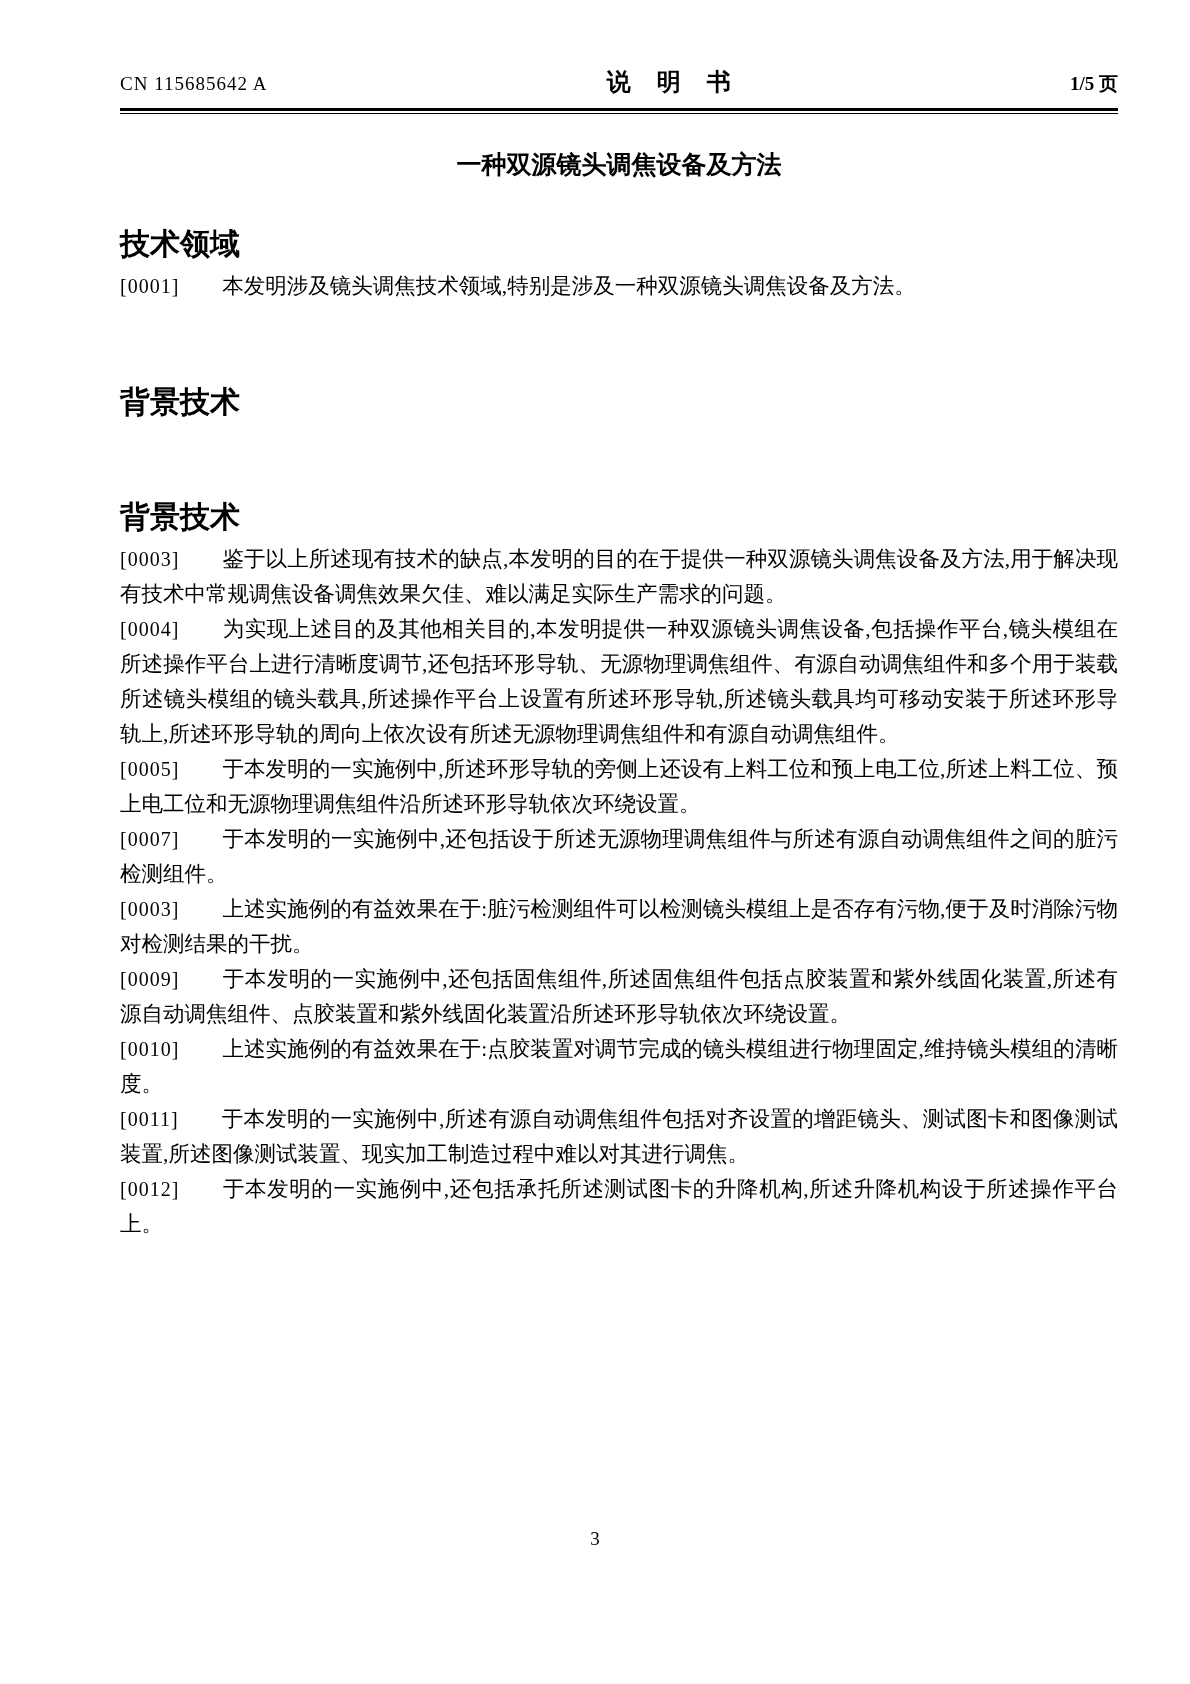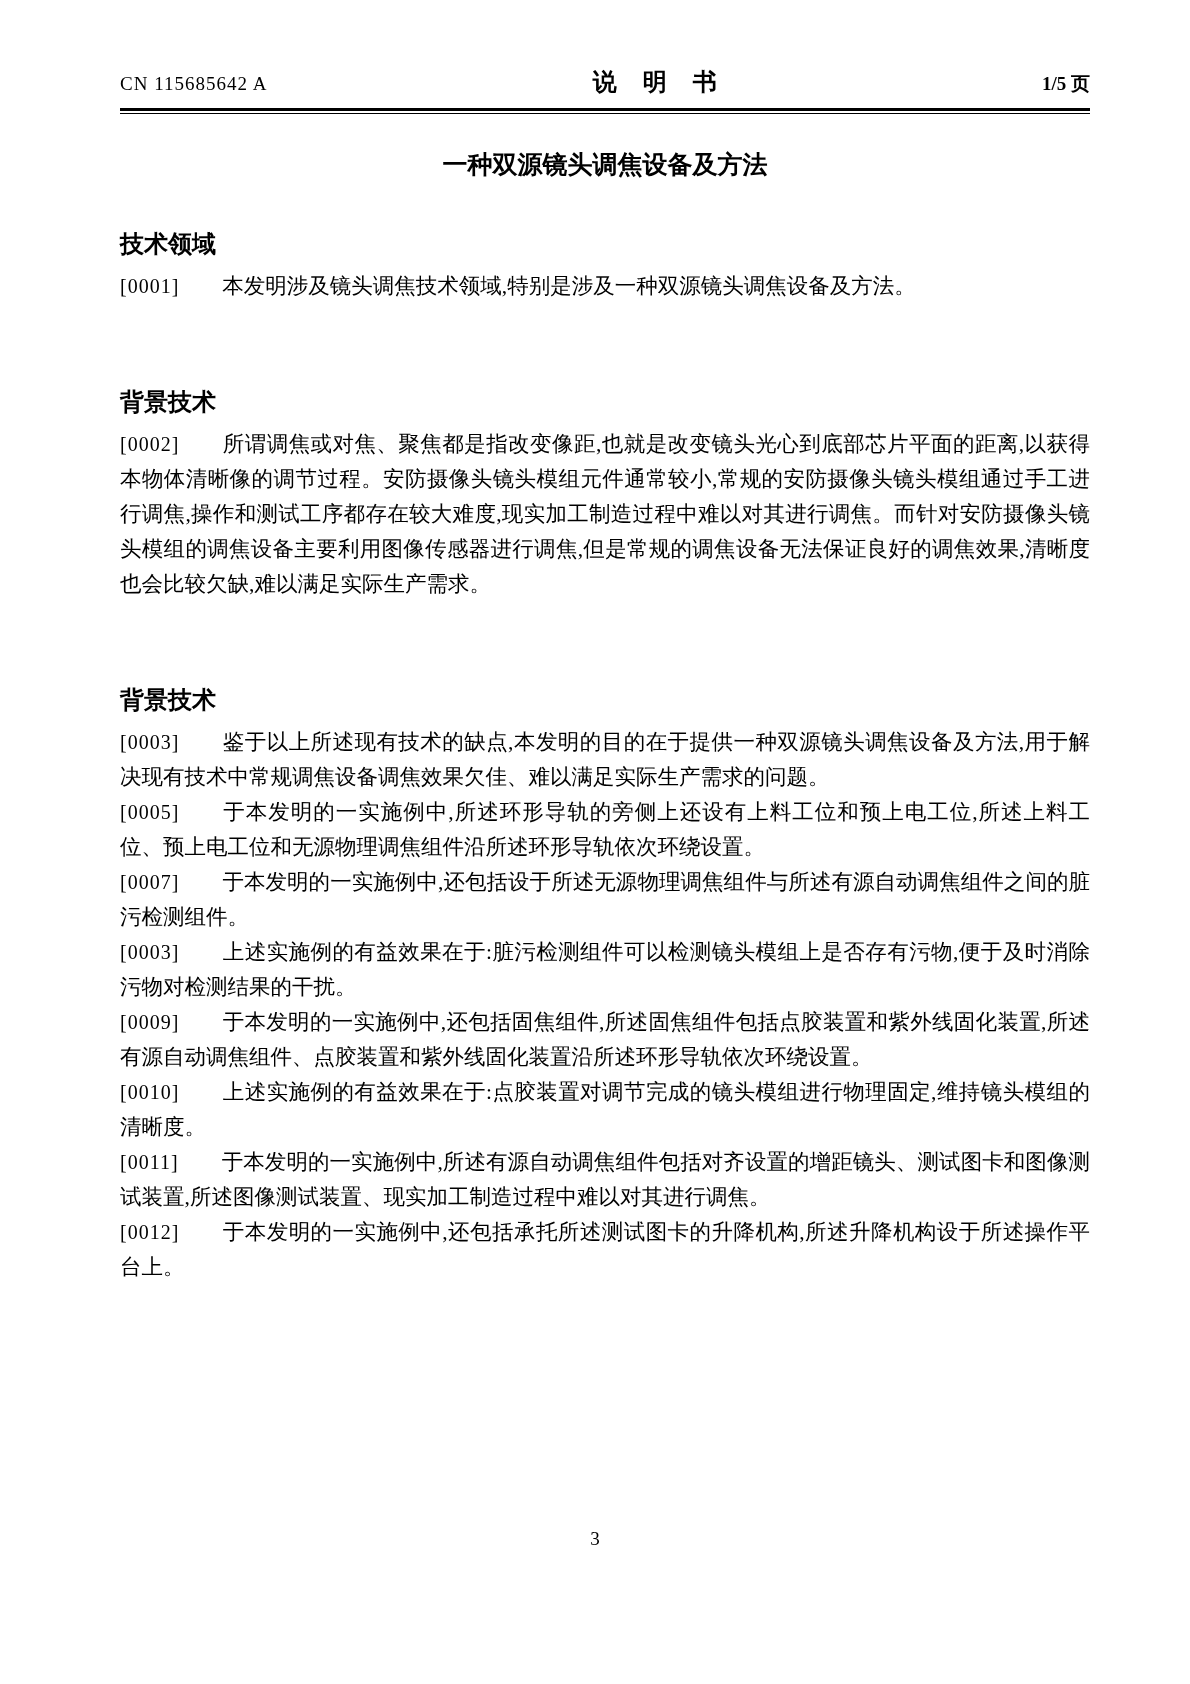--- a/index.html
+++ b/index.html
@@ -8,21 +8,21 @@
     background: #ffffff;
   }
   .page {
     position: relative;
     width: 1190px;
     height: 1684px;
     margin: 0 auto;
     background: #ffffff;
     color: #000000;
     box-sizing: border-box;
-    padding: 66px 100px 0 120px;
+    padding: 66px 72px 0 120px;
     overflow: hidden;
     font-family: "Liberation Serif", "DejaVu Serif", serif;
   }
   .hdr {
     display: flex;
     align-items: baseline;
     justify-content: space-between;
   }
   .hdr .doc-number {
     font-size: 19px;
@@ -56,21 +56,21 @@
     font-size: 25px;
     font-weight: bold;
     line-height: 32px;
   }
 
   main { display: block; }
 
   h2.sec-heading {
     margin: 80px 0 8px 0;
     font-family: "Liberation Sans", "DejaVu Sans", sans-serif;
-    font-size: 24px;
+    font-size: 30px;
     font-weight: bold;
     line-height: 35px;
   }
   main section:first-child h2.sec-heading { margin-top: 46px; }
 
   p.para {
     margin: 0;
     font-size: 21.5px;
     line-height: 35px;
     text-align: justify;
@@ -113,25 +113,25 @@
 
   <h1 class="title">一种双源镜头调焦设备及方法</h1>
 
   <main id="sections-root">
       <section>
         <h2 class="sec-heading">技术领域</h2>
         <p class="para"><span class="ptag">[0001]</span><span>本发明涉及镜头调焦技术领域,特别是涉及一种双源镜头调焦设备及方法。</span></p>
       </section>
       <section>
         <h2 class="sec-heading">背景技术</h2>
-        <p class="para"><span class="ptag">[0002]</span><span>所谓调焦或对焦、聚焦都是指改变像距,也就是改变镜头光心到底部芯片平面的距离,以获得本物体清晰像的调节过程。安防摄像头镜头模组元件通常较小,常规的安防摄像头镜头模组通过手工进行调焦,操作和测试工序都存在较大难度,现实加工制造过程中难以对其进行调焦。而针对安防摄像头镜头模组的调焦设备主要利用图像传感器进行调焦,但是常规的调焦设备无法保证良好的调焦效果,清晰度也会比较欠缺,难以满足实际生产需求。</span></p>
       </section>
       <section>
         <h2 class="sec-heading">背景技术</h2>
         <p class="para"><span class="ptag">[0003]</span><span>鉴于以上所述现有技术的缺点,本发明的目的在于提供一种双源镜头调焦设备及方法,用于解决现有技术中常规调焦设备调焦效果欠佳、难以满足实际生产需求的问题。</span></p>
+        <p class="para"><span class="ptag">[0004]</span><span>为实现上述目的及其他相关目的,本发明提供一种双源镜头调焦设备,包括操作平台,镜头模组在所述操作平台上进行清晰度调节,还包括环形导轨、无源物理调焦组件、有源自动调焦组件和多个用于装载所述镜头模组的镜头载具,所述操作平台上设置有所述环形导轨,所述镜头载具均可移动安装于所述环形导轨上,所述环形导轨的周向上依次设有所述无源物理调焦组件和有源自动调焦组件。</span></p>
         <p class="para"><span class="ptag">[0005]</span><span>于本发明的一实施例中,所述环形导轨的旁侧上还设有上料工位和预上电工位,所述上料工位、预上电工位和无源物理调焦组件沿所述环形导轨依次环绕设置。</span></p>
         <p class="para"><span class="ptag">[0007]</span><span>于本发明的一实施例中,还包括设于所述无源物理调焦组件与所述有源自动调焦组件之间的脏污检测组件。</span></p>
         <p class="para"><span class="ptag">[0003]</span><span>上述实施例的有益效果在于:脏污检测组件可以检测镜头模组上是否存有污物,便于及时消除污物对检测结果的干扰。</span></p>
         <p class="para"><span class="ptag">[0009]</span><span>于本发明的一实施例中,还包括固焦组件,所述固焦组件包括点胶装置和紫外线固化装置,所述有源自动调焦组件、点胶装置和紫外线固化装置沿所述环形导轨依次环绕设置。</span></p>
         <p class="para"><span class="ptag">[0010]</span><span>上述实施例的有益效果在于:点胶装置对调节完成的镜头模组进行物理固定,维持镜头模组的清晰度。</span></p>
         <p class="para"><span class="ptag">[0011]</span><span>于本发明的一实施例中,所述有源自动调焦组件包括对齐设置的增距镜头、测试图卡和图像测试装置,所述图像测试装置、现实加工制造过程中难以对其进行调焦。</span></p>
         <p class="para"><span class="ptag">[0012]</span><span>于本发明的一实施例中,还包括承托所述测试图卡的升降机构,所述升降机构设于所述操作平台上。</span></p>
       </section>
     </main>
 

